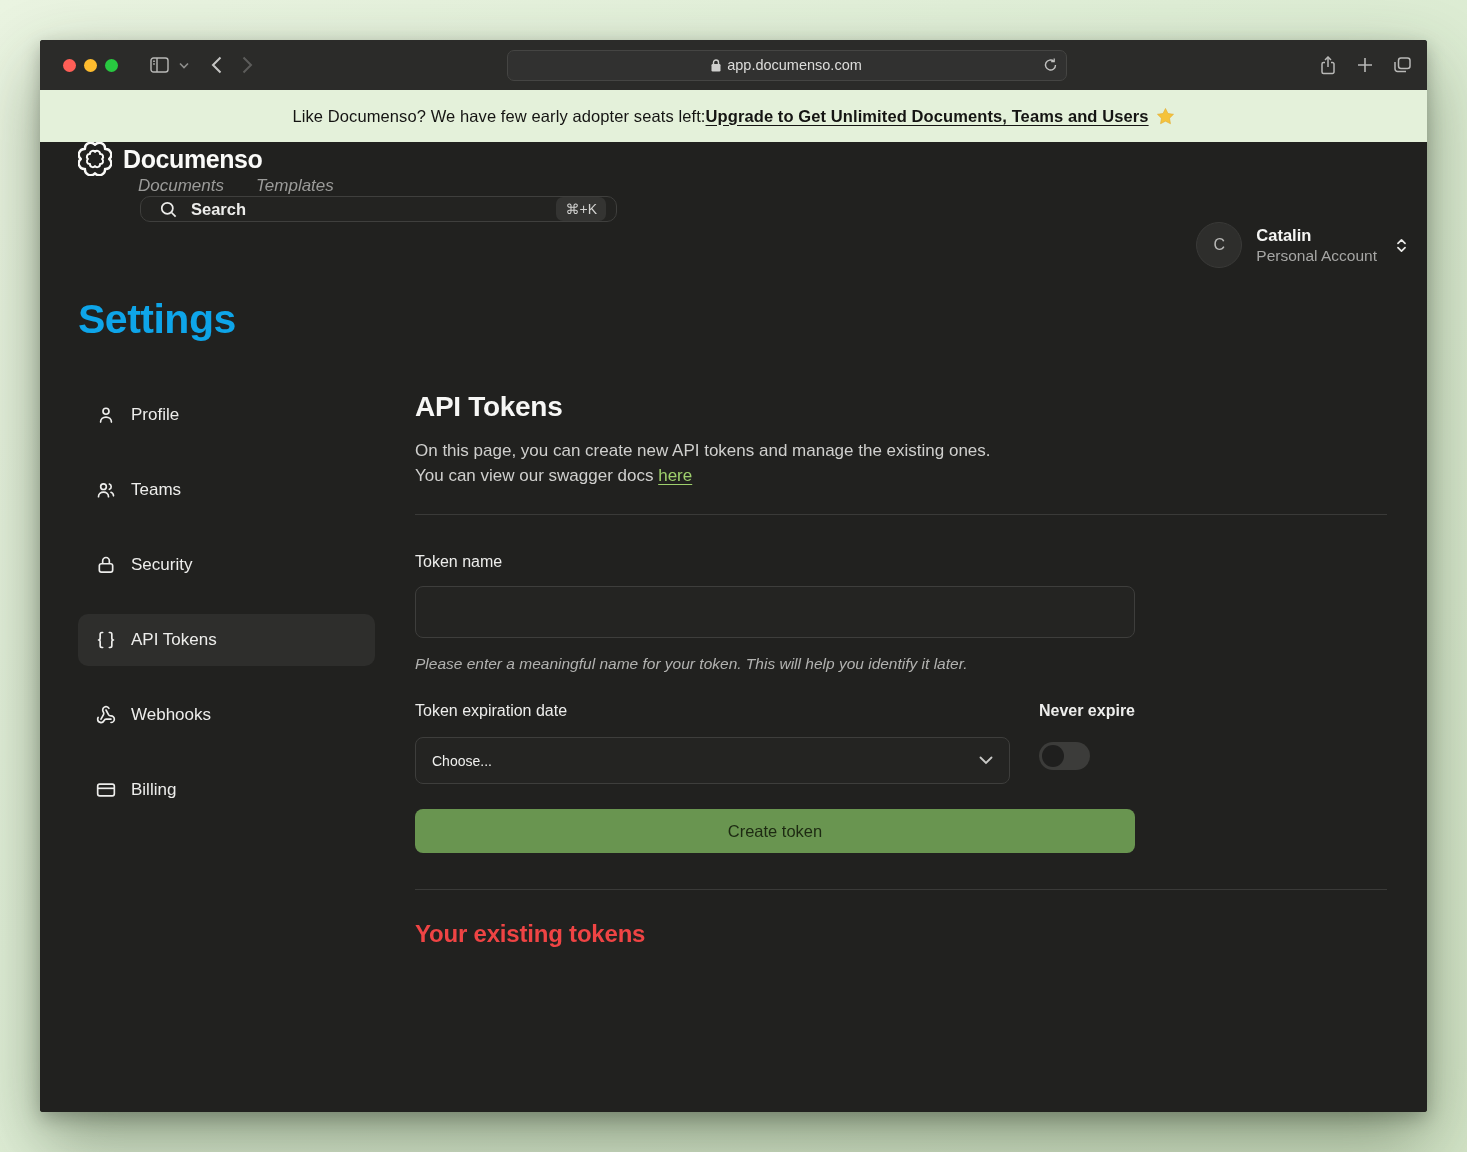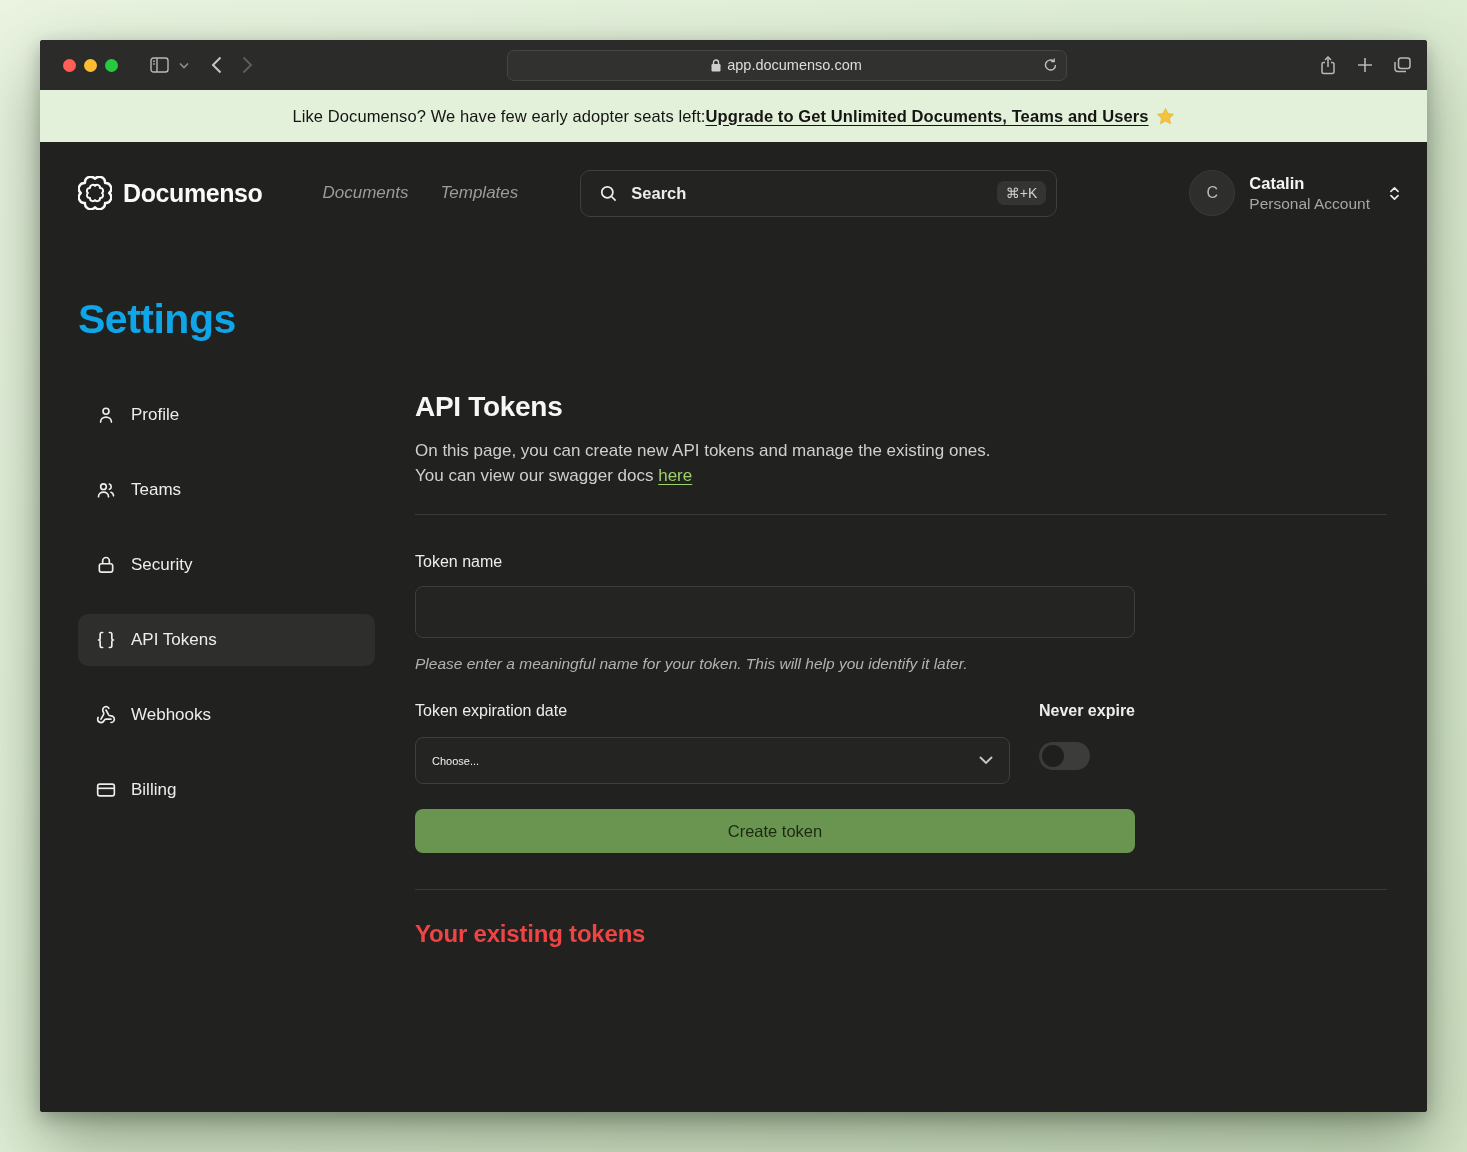--- a/index.html
+++ b/index.html
@@ -38,21 +38,21 @@
   .tb-right { display:flex; align-items:center; gap:21px; color:#c6c6c4; }
   
   .banner {
     height:52px; background:#e4f1da; flex:none; display:flex; align-items:center;
     justify-content:center; color:#151513; font-size:16.5px; letter-spacing:.1px;
   }
   .banner a { color:#151513; font-weight:700; text-decoration:underline; text-underline-offset:3px; }
   .banner .star { margin-left:7px; display:flex; }
   
   .app { flex:1; background:#21211f; color:#f3f3f1; overflow:hidden; }
-  .app-header { height:102px; display:flex; align-items:center; padding:0 20px 0 38px; }
+  .app-header { height:102px; display:flex; align-items:flex-start; padding:0 13px 0 38px;flex-direction:column; }
   .brand { display:flex; align-items:center; gap:11px; }
   .brand .logo { color:#fafaf8; display:flex; }
   .brand .name { font-size:25px; font-weight:700; letter-spacing:-.4px; color:#fafaf8; }
   .nav { display:flex; gap:32px; margin-left:60px;font-style:italic; }
   .nav-link { color:#9b9b99; font-size:17px; font-weight:500; cursor:pointer; }
   .search {
     margin-left:62px; width:477px; height:47px; border:1px solid #3f3f3d; border-radius:10px;
     display:flex; align-items:center; padding:0 10px 0 18px; background:#232321;
   }
   .search .mag { color:#ececea; display:flex; margin-right:13px; }
@@ -94,21 +94,21 @@
     margin-top:15px; width:100%; height:52px; background:#242422; border:1px solid #3e3e3c;
     border-radius:8px; outline:none; color:#f0f0ee; font-size:16px; padding:0 14px;
     font-family:"Liberation Sans", sans-serif;
   }
   .help { margin-top:17px; font-style:italic; font-size:15.5px; color:#b2b2b0; }
   .expire-row { display:flex; margin-top:29px; }
   .expire-left { width:595px; flex:none; }
   .select {
     margin-top:17px; height:47px; border:1px solid #3e3e3c; background:#242422; border-radius:8px;
     display:flex; align-items:center; justify-content:space-between; padding:0 16px;
-    font-size:11px; color:#f0f0ee; cursor:pointer;
+    font-size:14px; color:#f0f0ee; cursor:pointer;
   }
   .select .chev { color:#c9c9c7; display:flex; }
   .expire-right { margin-left:auto; display:flex; flex-direction:column; align-items:flex-start;text-align:center; }
   .never-label { font-weight:600; }
   .toggle {
     margin-top:22px; width:51px; height:28px; border-radius:14px; background:#3c3c3a;
     position:relative; cursor:pointer;
   }
   .toggle .knob {
     position:absolute; left:3px; top:3px; width:22px; height:22px; border-radius:50%;

